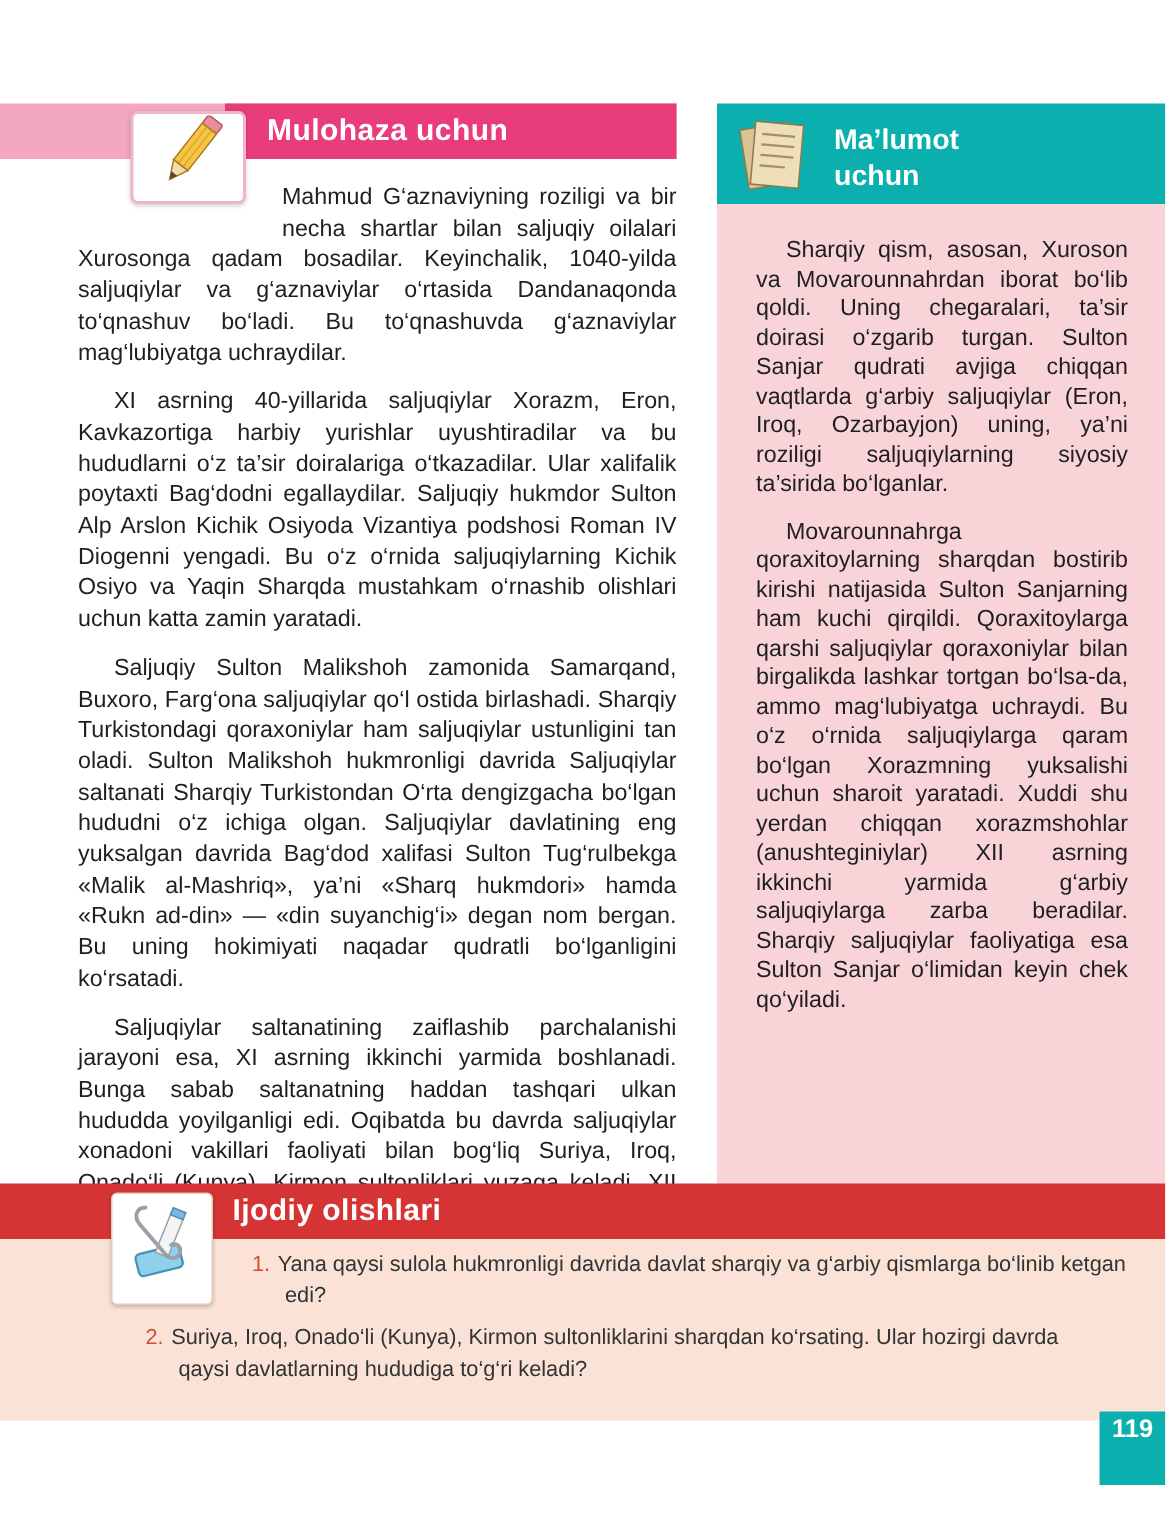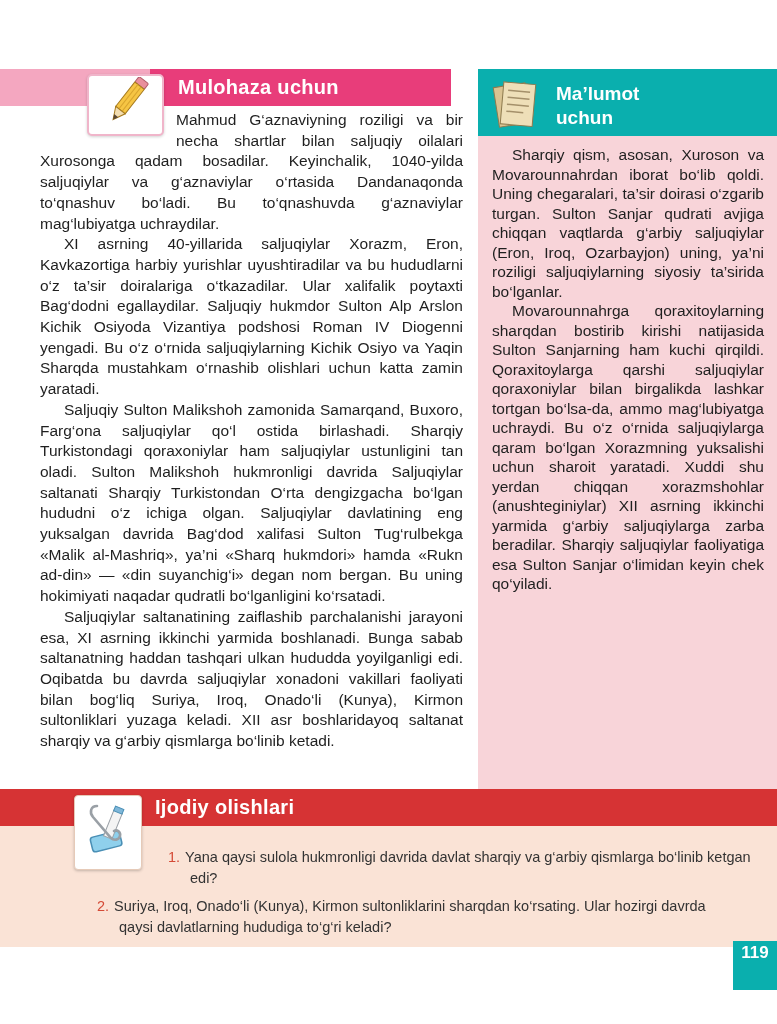--- a/index.html
+++ b/index.html
@@ -14,21 +14,21 @@
   .banner-title { color:#fff; font-weight:bold; font-size:20px; letter-spacing:0.3px; }
 
   .pencil-box { position:absolute; left:87px; top:74px; width:77px; height:62px; background:#fff;
                 border:2px solid #f0b5ca; border-radius:5px; display:flex; align-items:center;
                 justify-content:center; z-index:3; box-shadow:0 1px 3px rgba(0,0,0,0.18); }
 
   
   .main-col { position:absolute; left:40px; top:110px; width:423px; font-size:15.5px; line-height:20.7px;
               text-align:justify; color:#1f1f1f; hyphens:auto; }
   .pencil-spacer { float:left; width:136px; height:41px; }
-  .para { margin:0; }
+  .para { margin:12px; }
   .para.indent { text-indent:24px; }
 
   
   .sidebar { position:absolute; left:478px; top:69px; width:299px; }
   .sidebar-header { height:67px; background:#0aafae; display:flex; align-items:center; gap:12px;
                     padding:12px 10px 6px 8px; }
   .sidebar-title { color:#fff; font-weight:bold; font-size:19px; line-height:24px; width:130px; }
   .sidebar-body { background:#f8d4d9; height:654px; padding:9px 13px 0 14px; font-size:15.5px;
                   line-height:19.5px; text-align:justify; color:#1f1f1f; hyphens:auto; }
   .sidebar-body .para { text-indent:20px; }
@@ -36,21 +36,21 @@
   
   .red-banner { position:absolute; left:0; top:789px; width:777px; height:37px; background:#d63334;
                 display:flex; align-items:center; }
   .red-banner .banner-title { margin-left:155px; }
   .clip-box { position:absolute; left:74px; top:795px; width:68px; height:75px; background:#fff;
               border:1px solid #e6cab8; border-radius:4px; display:flex; align-items:center;
               justify-content:center; z-index:3; box-shadow:0 1px 3px rgba(0,0,0,0.22); }
 
   
   .questions { position:absolute; left:0; top:826px; width:777px; height:121px; background:#fae3d6;
-               padding-top:21px; }
+               padding-top:7px; }
   .question { font-size:14.5px; line-height:21px; color:#333; padding-left:22px; text-indent:-22px; }
   .qnum { color:#d44a36; margin-right:5px; }
   .q1 { margin-left:168px; width:585px; }
   .q2 { margin-left:97px; width:630px; margin-top:7px; }
 
   
   .page-num { position:absolute; left:733px; top:941px; width:44px; height:49px; background:#0aafae;
               color:#fff; font-weight:bold; font-size:17px; display:flex; justify-content:center;
               align-items:flex-start; padding-top:2px; }
 </style>

